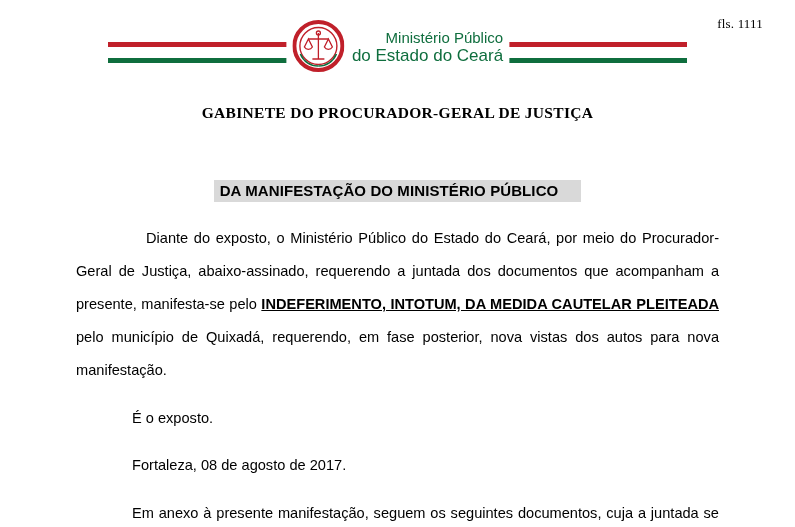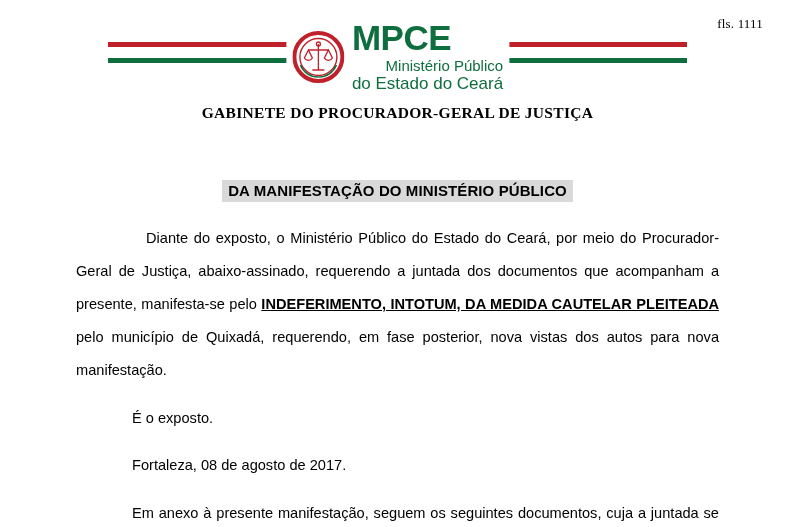--- a/index.html
+++ b/index.html
@@ -109,21 +109,21 @@
   .highlight-title-wrap {
     text-align: center;
     margin-top: 58px;
   }
   .highlight-title {
     display: inline-block;
     background: #d9d9d9;
     font-family: "Liberation Sans", sans-serif;
     font-weight: bold;
     font-size: 15px;
-    padding: 2px 6px 3px 6px;
+    padding: 2px 23px 3px 6px;
     letter-spacing: 0.1px;
   }
 
   
   .body-text {
     margin: 0 76px 0 76px;
     font-family: "Liberation Sans", sans-serif;
     font-size: 14.6px;
     line-height: 33px;
     text-align: justify;
@@ -168,21 +168,20 @@
             <path d="M20 39 L32 39"></path>
             <circle cx="26" cy="13" r="2"></circle>
           </g>
           <g stroke="#0f6e3e" stroke-width="1.6" fill="none">
             <path d="M8 34 A19 19 0 0 0 26 46"></path>
             <path d="M44 34 A19 19 0 0 1 26 46"></path>
           </g>
         </svg>
       </div>
       <div class="logo-text">
-        <div class="logo-mpce">MPCE</div>
         <div class="logo-sub1">Ministério Público</div>
         <div class="logo-sub2">do Estado do Ceará</div>
       </div>
     </div>
   </div>
 
   <div class="doc-heading">GABINETE DO PROCURADOR-GERAL DE JUSTIÇA</div>
 
   <div class="highlight-title-wrap">
     <span class="highlight-title">DA MANIFESTAÇÃO DO MINISTÉRIO PÚBLICO</span>

